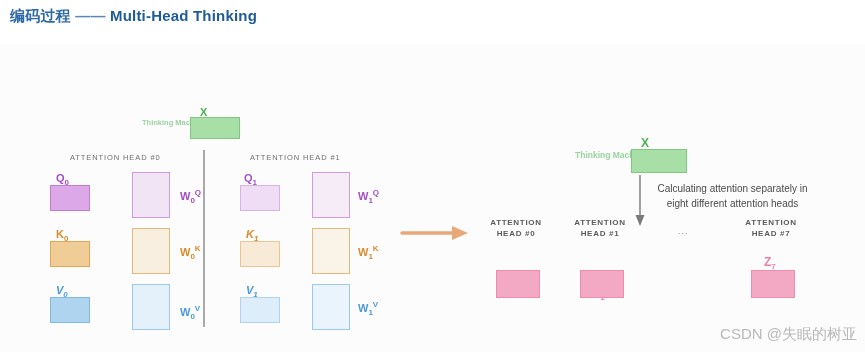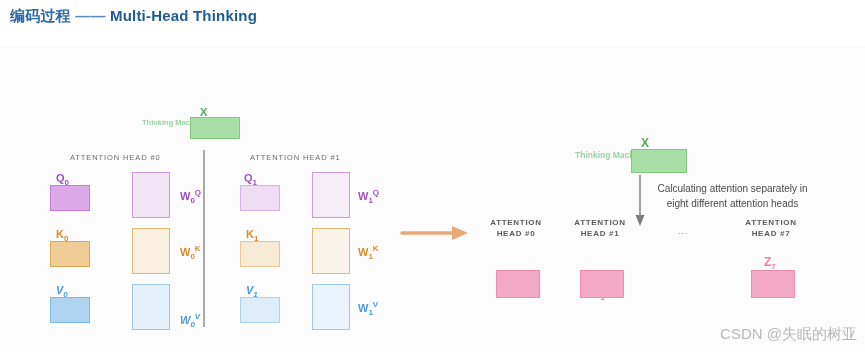--- a/index.html
+++ b/index.html
@@ -177,21 +177,21 @@
         <div class="cell"></div>
         <div class="cell"></div>
         <div class="cell"></div>
         <div class="cell"></div>
         <div class="cell"></div>
         <div class="cell"></div>
         <div class="cell"></div>
         <div class="cell"></div>
         <div class="cell"></div>
       </div>
-    <div class="mlabel" style="left:180px;top:267px;color:#4a9bdc;font-style:italic;">
+    <div class="mlabel" style="left:180px;top:259px;color:#4a9bdc;">
       <span>W</span><sub>0</sub><sup>V</sup>
     </div>
 
     <div class="mlabel" style="left:244px;top:127px;color:#a24fc4;">
       <span>Q</span><sub>1</sub>
     </div>
     <div class="matrix" style="left:240px;top:140px;width:38px;height:24px;grid-template-columns:repeat(3,1fr);grid-template-rows:repeat(2,1fr);border:1px solid #d9b2e5;background:#eeddf4;gap:1px;">
         <div class="cell"></div>
         <div class="cell"></div>
         <div class="cell"></div>
@@ -210,21 +210,21 @@
         <div class="cell"></div>
         <div class="cell"></div>
         <div class="cell"></div>
         <div class="cell"></div>
         <div class="cell"></div>
       </div>
     <div class="mlabel" style="left:358px;top:143px;color:#a24fc4;">
       <span>W</span><sub>1</sub><sup>Q</sup>
     </div>
 
-    <div class="mlabel" style="left:246px;top:183px;color:#d98b2b;">
+    <div class="mlabel" style="left:246px;top:183px;color:#d98b2b;font-style:italic;">
       <span>K</span><sub>1</sub>
     </div>
     <div class="matrix" style="left:240px;top:196px;width:38px;height:24px;grid-template-columns:repeat(3,1fr);grid-template-rows:repeat(2,1fr);border:1px solid #e8c793;background:#f7ead6;gap:1px;">
         <div class="cell"></div>
         <div class="cell"></div>
         <div class="cell"></div>
         <div class="cell"></div>
         <div class="cell"></div>
         <div class="cell"></div>
       </div>

